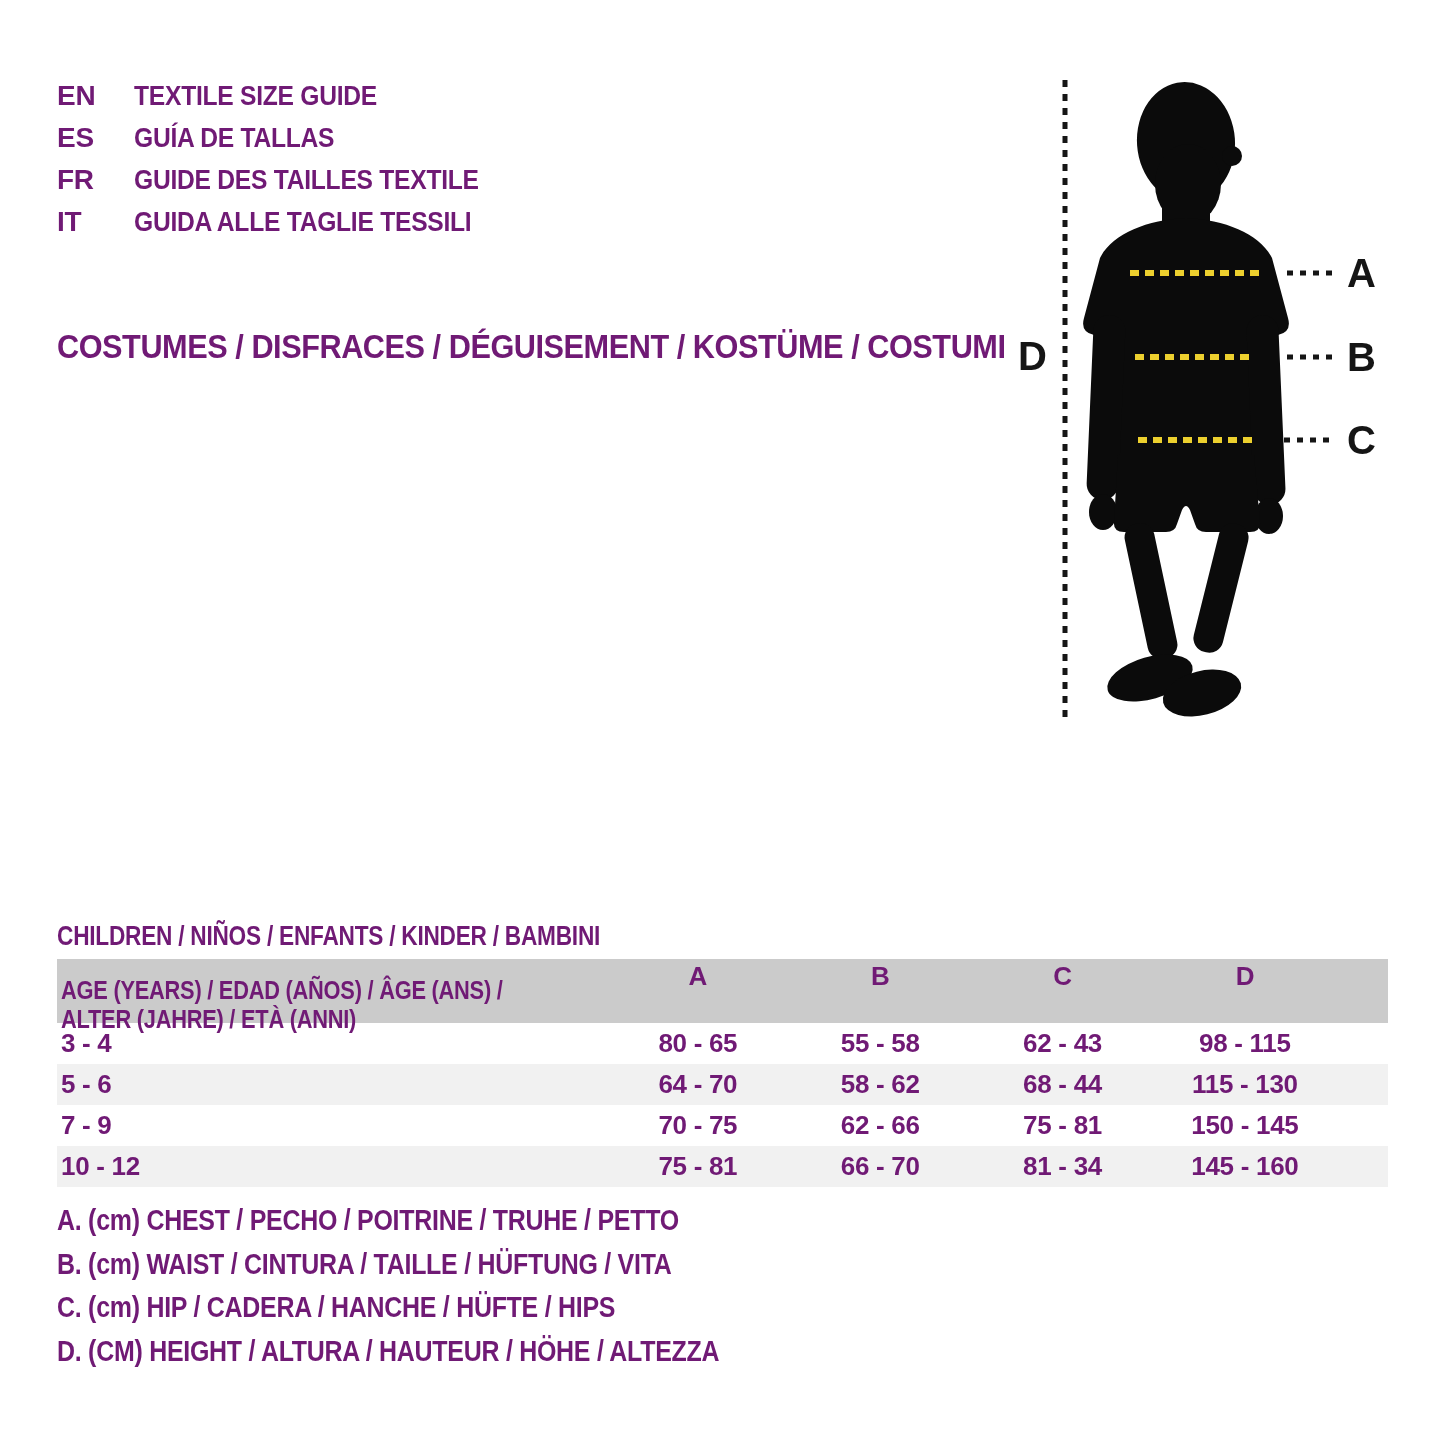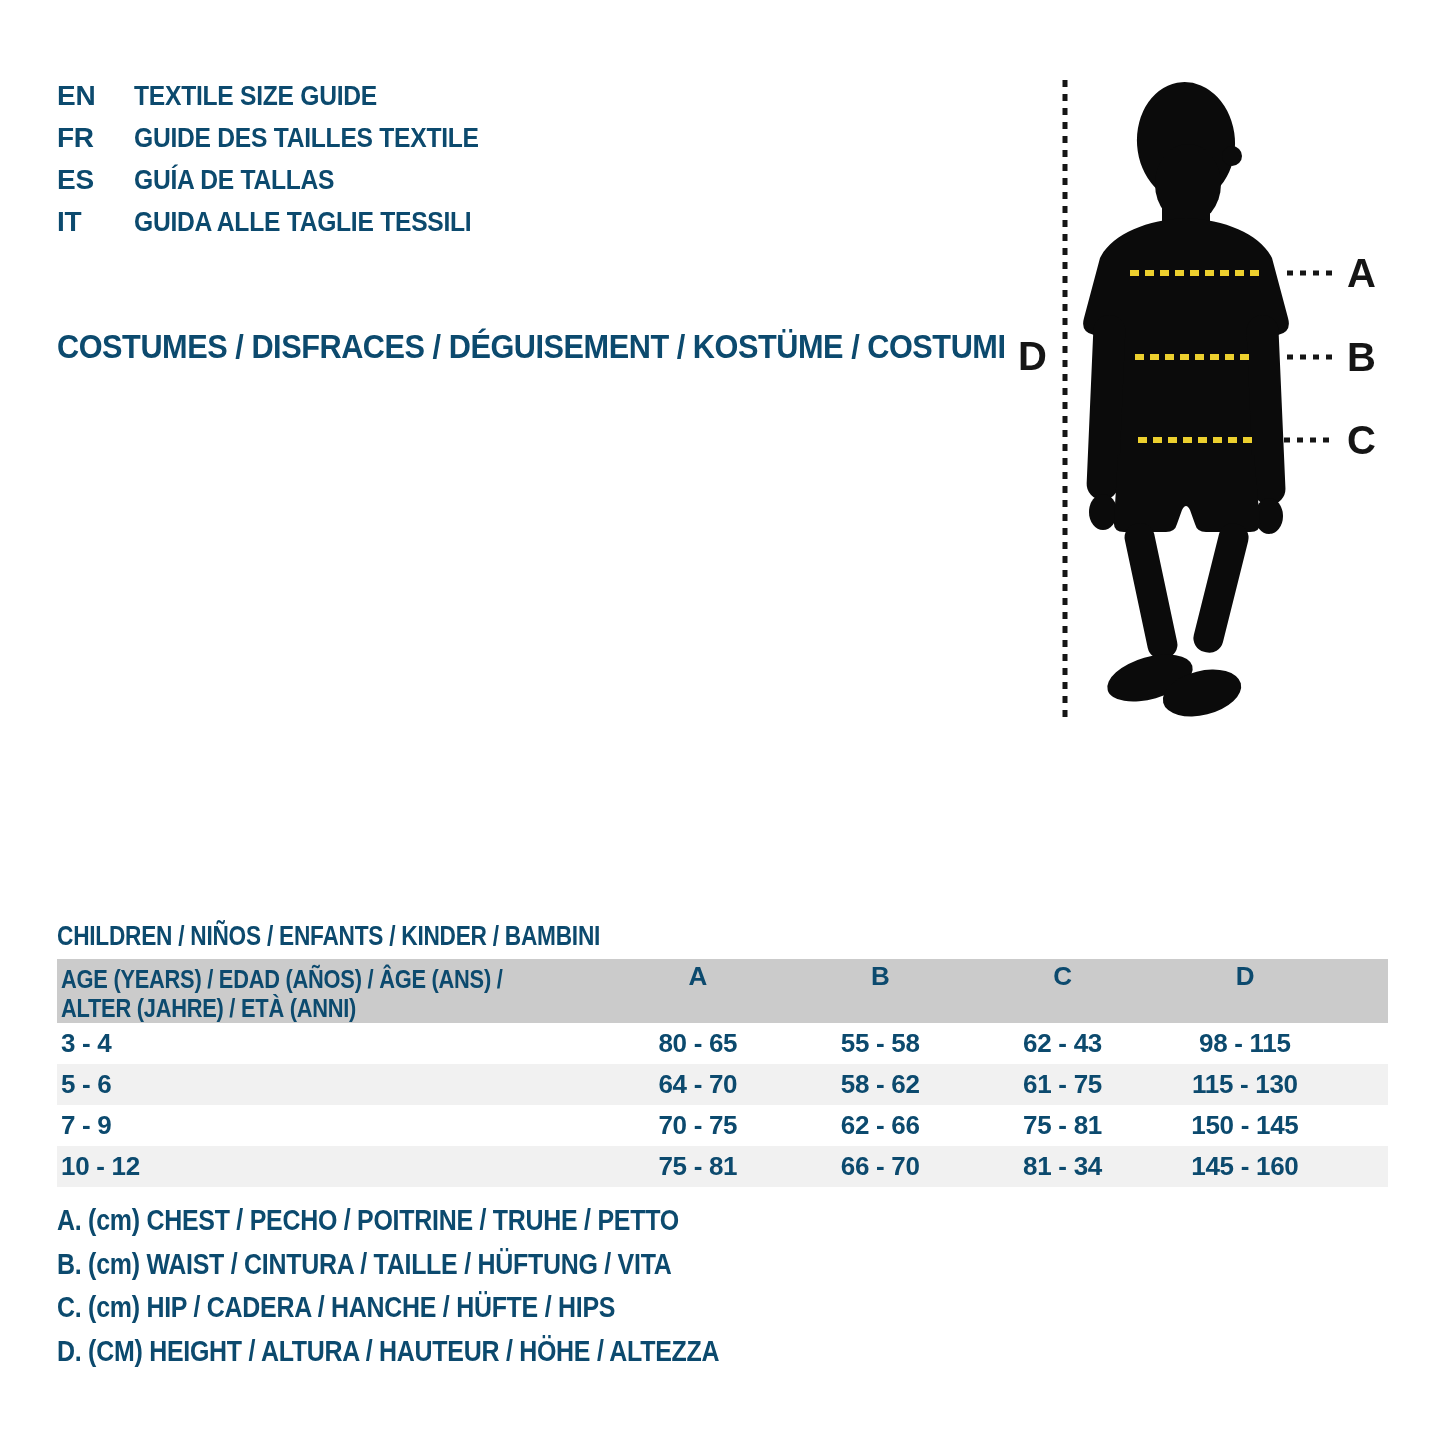--- a/index.html
+++ b/index.html
@@ -1,18 +1,18 @@
 <!DOCTYPE html>
 <html><head>
 <meta charset="utf-8">
 <style>
   html,body{margin:0;padding:0;background:#fff;}
   .canvas{
     position:relative;width:1445px;height:1444px;background:#ffffff;overflow:hidden;
-    font-family:"Liberation Sans","DejaVu Sans",sans-serif;color:#0c4a6e;
+    font-family:"Liberation Sans","DejaVu Sans",sans-serif;color:#701a75;
     letter-spacing:-0.3px;
   }
   
   .lang-block{position:absolute;left:57px;top:75px;}
   .lang-row{display:flex;height:42px;align-items:center;font-size:28px;font-weight:700;}
   .lang-code{width:77px;flex:0 0 77px;}
   .lang-label{display:inline-block;transform:scaleX(0.88);transform-origin:0 50%;white-space:nowrap;}
   
   .costumes-title{
     position:absolute;left:57px;top:328px;font-size:33px;font-weight:800;
@@ -24,21 +24,21 @@
     transform:scaleX(0.84);transform-origin:0 0;white-space:nowrap;
   }
   
   .size-table{position:absolute;left:57px;top:959px;width:1331px;}
   .t-head{display:flex;background:#cbcbcb;height:64px;align-items:flex-start;}
   .t-row{display:flex;height:41px;align-items:center;font-size:26px;font-weight:700;}
   .t-row.alt{background:#f1f1f1;}
   .c-age{flex:0 0 41.3%;padding-left:4px;box-sizing:border-box;overflow:visible;white-space:nowrap;}
   .c-val{flex:0 0 13.7%;text-align:center;white-space:nowrap;}
   .c-fill{flex:1 1 auto;}
-  .t-head .c-age{padding-top:6px;}
+  .t-head .c-age{padding-top:17px;}
   .age-head-inner{display:inline-block;transform:scaleX(0.84);transform-origin:0 0;
     font-size:26px;font-weight:700;line-height:29px;white-space:nowrap;}
   .t-head .c-val{padding-top:3px;font-size:26px;font-weight:700;line-height:29px;}
   
   .legend-block{position:absolute;left:57px;top:1199px;transform:scaleX(0.86);transform-origin:0 0;}
   .legend-line{line-height:43.5px;font-size:29px;font-weight:700;white-space:nowrap;}
   
   .figure-wrap{position:absolute;left:1000px;top:60px;width:445px;height:670px;}
   .figure-wrap svg{display:block;}
   svg text{font-family:"Liberation Sans","DejaVu Sans",sans-serif;font-weight:700;}
@@ -47,26 +47,26 @@
 <body>
 
 <div class="canvas">
 
   <div class="lang-block">
     <div class="lang-row">
       <span class="lang-code">EN</span>
       <span class="lang-label">TEXTILE SIZE GUIDE</span>
     </div>
     <div class="lang-row">
+      <span class="lang-code">ES</span>
+      <span class="lang-label">GUÍA DE TALLAS</span>
+    </div>
+    <div class="lang-row">
       <span class="lang-code">FR</span>
       <span class="lang-label">GUIDE DES TAILLES TEXTILE</span>
-    </div>
-    <div class="lang-row">
-      <span class="lang-code">ES</span>
-      <span class="lang-label">GUÍA DE TALLAS</span>
     </div>
     <div class="lang-row">
       <span class="lang-code">IT</span>
       <span class="lang-label">GUIDA ALLE TAGLIE TESSILI</span>
     </div>
   </div>
 
   <div class="costumes-title">COSTUMES / DISFRACES / DÉGUISEMENT / KOSTÜME / COSTUMI</div>
 
   <div class="figure-wrap">
@@ -131,21 +131,21 @@
       <div class="c-val">80 - 65</div>
       <div class="c-val">55 - 58</div>
       <div class="c-val">62 - 43</div>
       <div class="c-val">98 - 115</div>
       <div class="c-fill"></div>
     </div>
     <div class="t-row alt">
       <div class="c-age">5 - 6</div>
       <div class="c-val">64 - 70</div>
       <div class="c-val">58 - 62</div>
-      <div class="c-val">61 - 75</div>
+      <div class="c-val">68 - 44</div>
       <div class="c-val">115 - 130</div>
       <div class="c-fill"></div>
     </div>
     <div class="t-row">
       <div class="c-age">7 - 9</div>
       <div class="c-val">70 - 75</div>
       <div class="c-val">62 - 66</div>
       <div class="c-val">75 - 81</div>
       <div class="c-val">150 - 145</div>
       <div class="c-fill"></div>

